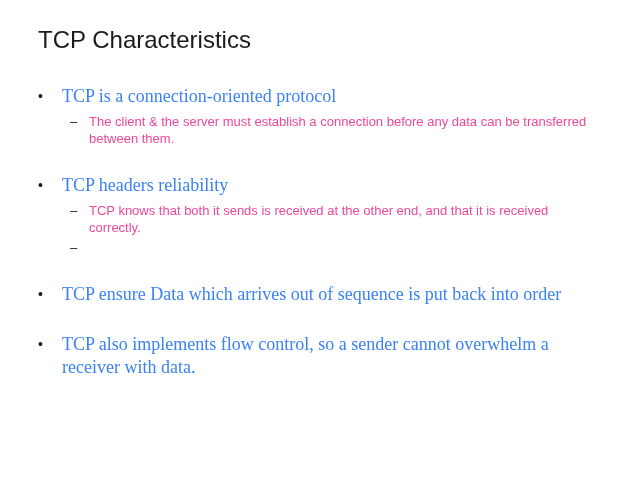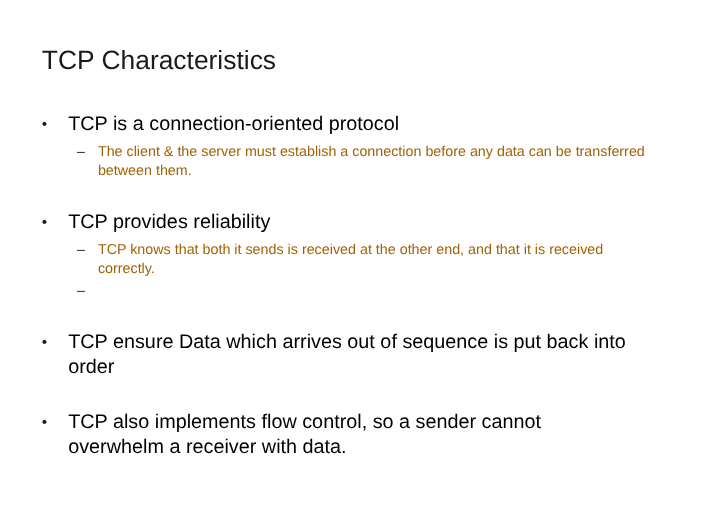--- a/index.html
+++ b/index.html
@@ -8,56 +8,57 @@
     height: 478px;
     background: #ffffff;
     font-family: "Liberation Sans", sans-serif;
     color: #1c1c1c;
     overflow: hidden;
   }
   .slide {
     box-sizing: border-box;
     width: 638px;
     height: 478px;
-    padding: 42px 28px 0 38px;
+    padding: 26px 28px 0 38px;
   }
   .title {
     font-size: 24px;
     font-weight: 400;
     line-height: 1.2;
     margin: 0 0 30px 0;
     color: #1a1a1a;
   }
   .bullet-group { margin-bottom: 27px; }
   .row { display: flex; align-items: flex-start; }
   .l1-marker {
     flex: 0 0 24px;
     font-size: 14px;
     line-height: 23px;
     color: #1a1a1a;
   }
   .l1-text {
     font-size: 18px;
     line-height: 23px;
     max-width: 510px;
-    color: #000000;
+    color: #3b82f6;
+    font-family: Liberation Serif, serif;
   }
   .subs { margin-top: 5px; }
   .sub-row { display: flex; align-items: flex-start; margin: 3px 0 0 32px; }
   .l2-marker {
     flex: 0 0 19px;
     font-size: 13px;
     line-height: 17px;
     color: #1c1c1c;
   }
   .l2-text {
     font-size: 13px;
     line-height: 17px;
     max-width: 500px;
-    color: #a16207;
+    color: #ec4899;
   }
 </style>
 </head>
 <body>
 
 <div class="slide">
   <h1 class="title">TCP Characteristics</h1>
   <div id="bullet-list">
       <div class="bullet-group">
         <div class="row">
@@ -67,21 +68,21 @@
         <div class="subs">
           <div class="sub-row">
             <span class="l2-marker">–</span>
             <span class="l2-text">The client &amp; the server must establish a connection before any data can be transferred between them.</span>
           </div>
         </div>
       </div>
       <div class="bullet-group">
         <div class="row">
           <span class="l1-marker">•</span>
-          <span class="l1-text">TCP provides reliability</span>
+          <span class="l1-text">TCP headers reliability</span>
         </div>
         <div class="subs">
           <div class="sub-row">
             <span class="l2-marker">–</span>
             <span class="l2-text">TCP knows that both it sends is received at the other end, and that it is received correctly.</span>
           </div>
           <div class="sub-row">
             <span class="l2-marker">–</span>
           </div>
         </div>

